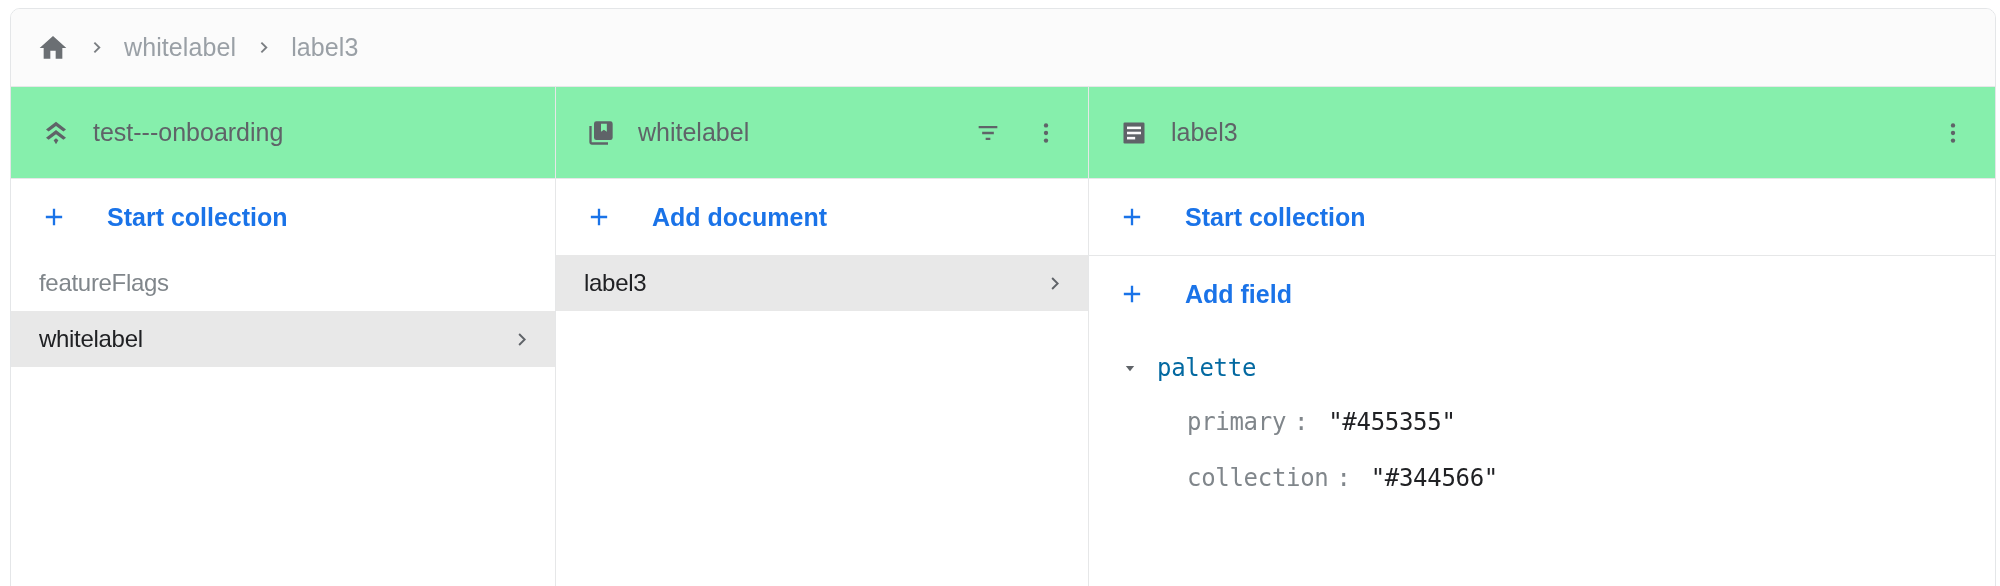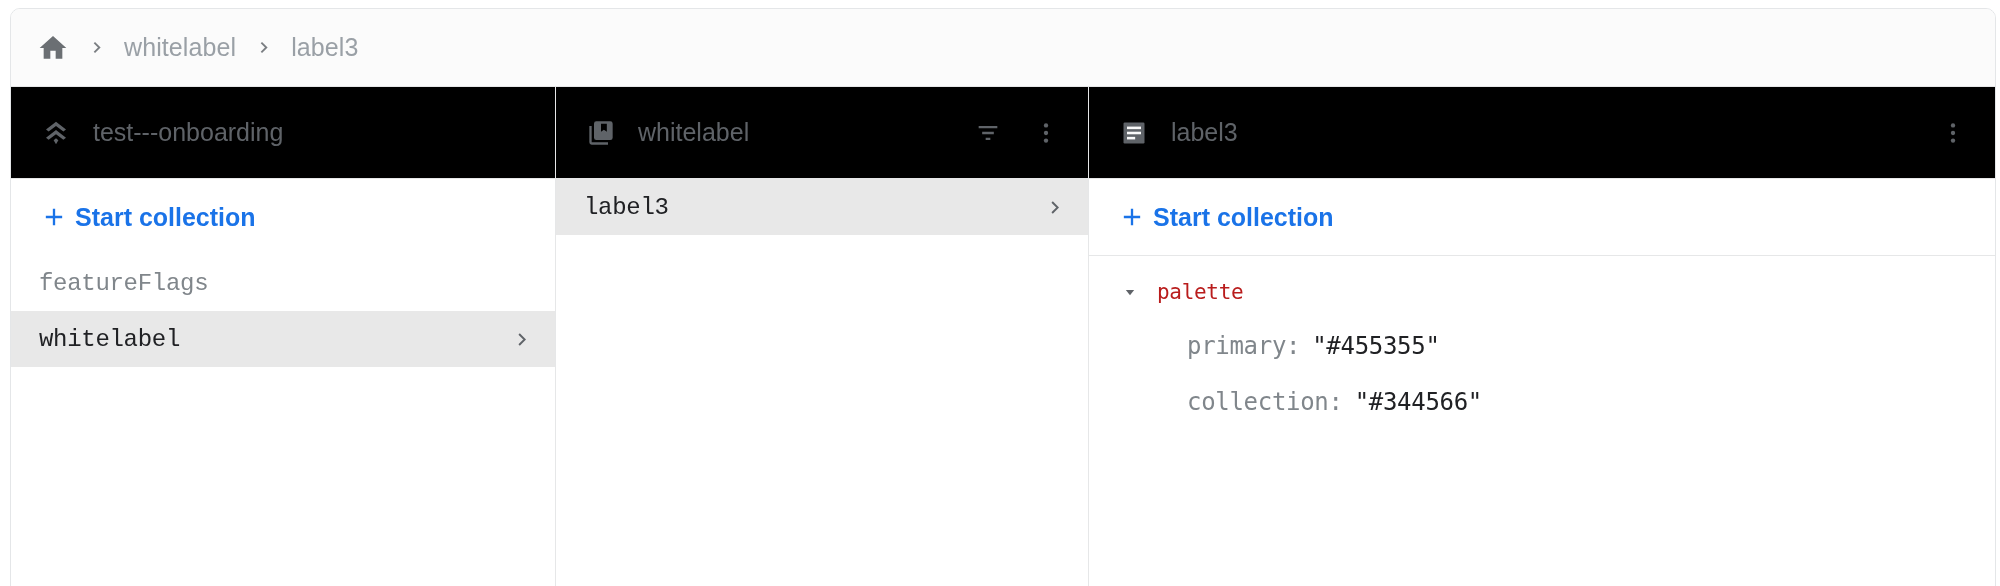--- a/index.html
+++ b/index.html
@@ -58,21 +58,21 @@
   .col-1 { width: 545px; border-right: 1px solid #e6e7e8; }
   .col-2 { width: 533px; border-right: 1px solid #e6e7e8; }
   .col-3 { flex: 1; }
 
   .col-header {
     height: 92px;
     flex: none;
     display: flex;
     align-items: center;
     padding: 0 22px 0 28px;
-    background: #000000;
+    background: #86efac;
     border-bottom: 1px solid #e6e7e8;
   }
   .col-header .hdr-icon {
     width: 34px; height: 34px;
     display: flex; align-items: center; justify-content: center;
     flex: none;
   }
   .col-header .hdr-icon svg { fill: #5f6368; }
   .col-header .hdr-title {
     margin-left: 20px;
@@ -106,39 +106,39 @@
     padding-left: 28px;
     cursor: pointer;
   }
   .action-row .plus {
     width: 30px; height: 30px;
     flex: none;
     display: flex; align-items: center; justify-content: center;
   }
   .action-row .plus svg { fill: #1a73e8; }
   .action-row .action-label {
-    margin-left: 6px;
+    margin-left: 38px;
     font-size: 25px;
     font-weight: bold;
     color: #1a73e8;
     white-space: nowrap;
   }
   .divider { height: 1px; background: #e6e7e8; flex: none; }
 
   
   .list { flex: 1; overflow: hidden; }
   .list-row {
     height: 56px;
     display: flex;
     align-items: center;
     padding: 0 24px 0 28px;
     cursor: pointer;
   }
   .list-row .row-label {
-    font-family: Liberation Mono, monospace;
+    font-family: Liberation Sans, sans-serif;
     font-size: 24px;
     color: #80868b;
     white-space: nowrap;
     overflow: hidden;
     text-overflow: ellipsis;
     letter-spacing: -0.3px;
   }
   .list-row.selected { background: #e8e8e8; }
   .list-row.selected .row-label { color: #202124; }
   .list-row .row-chevron {
@@ -163,33 +163,34 @@
   }
   .caret {
     width: 22px; height: 22px;
     flex: none;
     display: flex; align-items: center; justify-content: center;
   }
   .caret svg { fill: #5f6368; }
   .field-parent .field-name {
     margin-left: 16px;
     font-family: "DejaVu Sans Mono", monospace;
-    font-size: 21px;
-    color: #b91c1c;
+    font-size: 24px;
+    color: #0369a1;
     letter-spacing: -0.3px;
   }
   .field-child {
     display: flex;
     align-items: center;
     height: 56px;
     padding-left: 98px;
     font-family: "DejaVu Sans Mono", monospace;
     font-size: 24px;
     letter-spacing: -0.3px;
     cursor: pointer;
+    gap: 8px;
   }
   .field-child .k { color: #80868b; }
   .field-child .colon { color: #80868b; margin-right: 12px; }
   .field-child .v { color: #202124; }
 </style>
 </head>
 <body>
 
 <div class="card">
 
@@ -273,20 +274,28 @@
           <span class="icon-btn">
             <svg viewBox="0 0 24 24" width="26" height="26">
               <circle cx="12" cy="5" r="2"></circle>
                 <circle cx="12" cy="12" r="2"></circle>
                 <circle cx="12" cy="19" r="2"></circle>
             </svg>
           </span>
         </span>
       </div>
 
+      <div class="action-row">
+        <span class="plus">
+          <svg viewBox="0 0 24 24" width="28" height="28">
+              <path d="M19 13h-6v6h-2v-6H5v-2h6V5h2v6h6z"></path>
+            </svg>
+        </span>
+        <span class="action-label">Add document</span>
+      </div>
 
       <div class="list">
         <div class="list-row selected">
           <span class="row-label">label3</span>
           <span class="row-chevron">
             <svg viewBox="0 0 24 24">
                 <polyline points="9,5 16,12 9,19"></polyline>
               </svg>
           </span>
         </div>
@@ -320,20 +329,28 @@
         <span class="plus">
           <svg viewBox="0 0 24 24" width="28" height="28">
               <path d="M19 13h-6v6h-2v-6H5v-2h6V5h2v6h6z"></path>
             </svg>
         </span>
         <span class="action-label">Start collection</span>
       </div>
 
       <div class="divider"></div>
 
+      <div class="action-row">
+        <span class="plus">
+          <svg viewBox="0 0 24 24" width="28" height="28">
+              <path d="M19 13h-6v6h-2v-6H5v-2h6V5h2v6h6z"></path>
+            </svg>
+        </span>
+        <span class="action-label">Add field</span>
+      </div>
 
       <div class="fields">
         <div class="field-parent">
           <span class="caret">
             <svg viewBox="0 0 24 24" width="20" height="20">
                 <path d="M7 9.5h10L12 16z"></path>
               </svg>
           </span>
           <span class="field-name">palette</span>
         </div>

